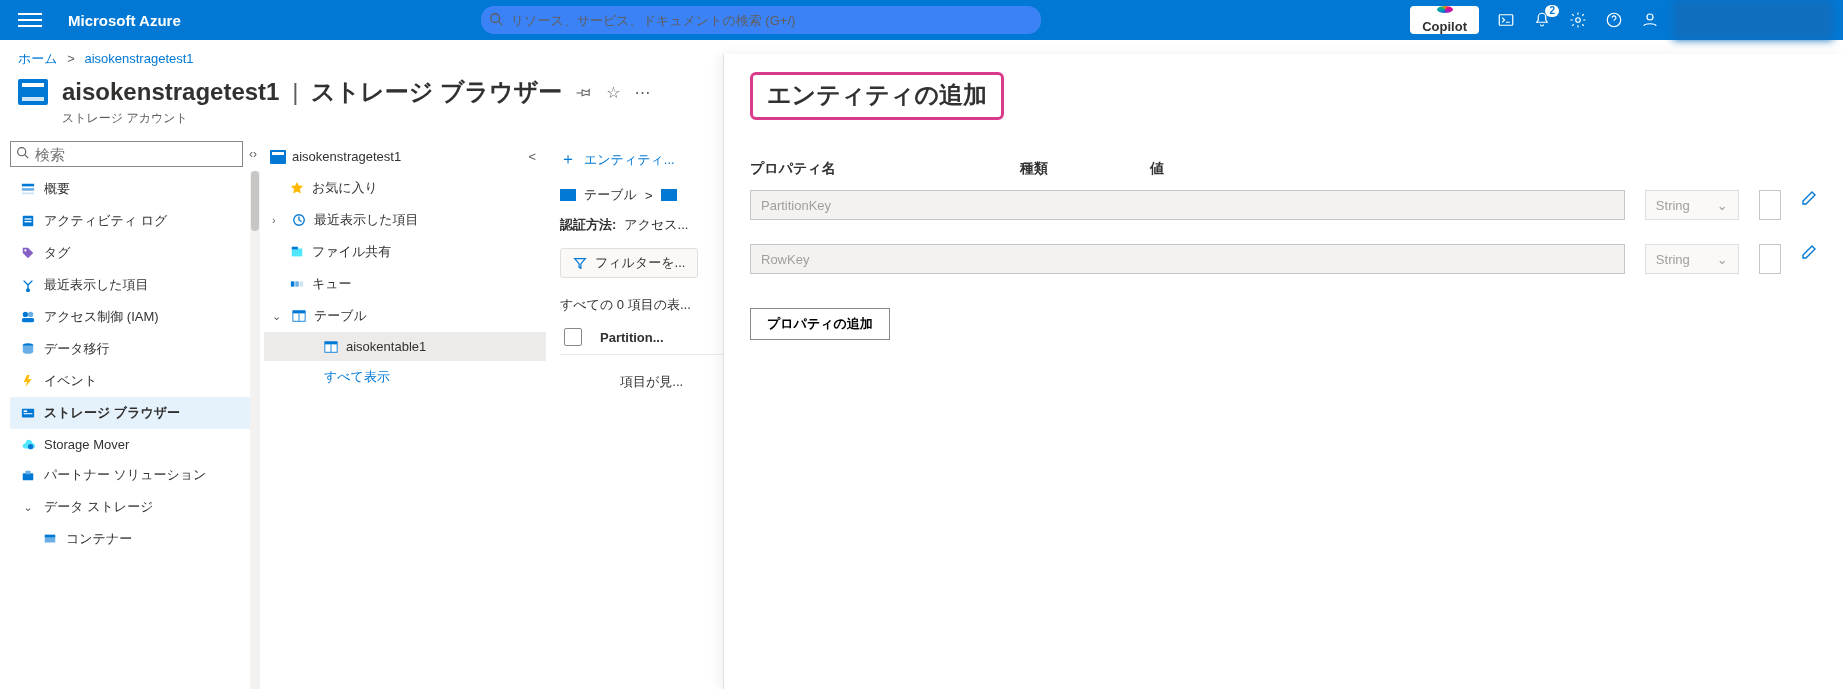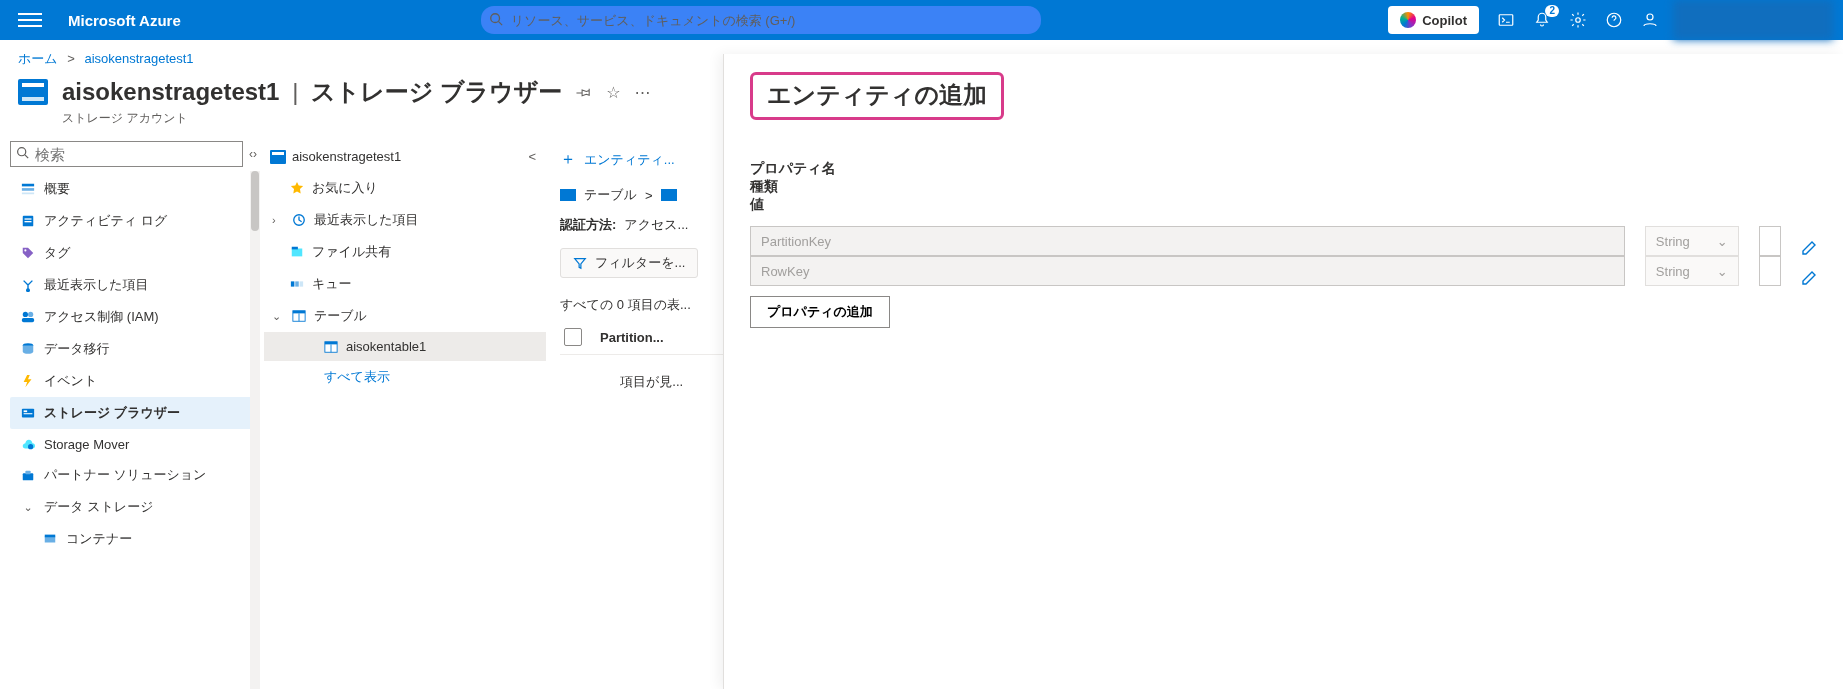--- a/index.html
+++ b/index.html
@@ -8,21 +8,21 @@
   
   .topbar { background: #0078d4; height: 40px; display: flex; align-items: center; color: #fff; padding: 0 10px; }
   .hamburger { width: 24px; height: 24px; display: flex; flex-direction: column; justify-content: center; gap: 4px; cursor: pointer; margin: 0 8px; }
   .hamburger div { height: 2px; background: #fff; }
   .brand { font-weight: 600; font-size: 15px; margin-left: 18px; margin-right: 40px; white-space: nowrap; }
   .search-wrap { flex: 0 0 560px; margin-left: 260px; position: relative; }
   .search-input { width: 100%; height: 28px; background: #3b82f6; border: none; border-radius: 13px; padding: 0 10px 0 30px; font-size: 13px; color: #323130; }
   .search-input::placeholder { color: #605e5c; }
   .search-icon { position: absolute; left: 8px; top: 6px; color: #605e5c; font-size: 14px; }
   .spacer { flex: 1; }
-  .copilot-btn { background: #fff; color: #323130; border: none; border-radius: 4px; height: 28px; padding: 0 12px; display: flex; align-items: center; gap: 6px; font-weight: 600; font-size: 13px; cursor: pointer; }
+  .copilot-btn { background: #fff; color: #323130; border: none; border-radius: 4px; height: 28px; padding: 0 12px; display: flex; align-items: center; gap: 6px; font-weight: 600; font-size: 13px; cursor: pointer; flex-direction: column; }
   .copilot-glyph { width: 16px; height: 16px; border-radius: 50%; background: conic-gradient(#ff8c00,#e3008c,#8e2ec2,#0078d4,#00b294,#ff8c00); }
   .top-icons { display: flex; align-items: center; gap: 18px; margin: 0 14px 0 18px; color: #fff; font-size: 16px; }
   .top-icons .ico { cursor: pointer; position: relative; }
   .badge { position: absolute; top: -6px; right: -8px; background: #fff; color: #0078d4; font-size: 10px; font-weight: 700; border-radius: 8px; padding: 0 4px; line-height: 12px; }
   .account-mask { width: 160px; height: 40px; background: #106ebe; filter: blur(4px); }
 
   
   .breadcrumb { padding: 10px 18px 4px; font-size: 13px; }
   .breadcrumb a { color: #0078d4; text-decoration: none; cursor: pointer; }
   .breadcrumb .sep { color: #605e5c; margin: 0 6px; }
@@ -73,25 +73,25 @@
   .content .filter-pill { display: inline-flex; align-items: center; gap: 8px; border: 1px solid #e1dfdd; background: #faf9f8; border-radius: 3px; padding: 5px 12px; margin: 8px 0; color: #323130; }
   .content .count-row { padding: 10px 0 6px; }
   .content .grid-header { display: flex; align-items: center; gap: 18px; padding: 8px 4px; border-bottom: 1px solid #edebe9; }
   .content .grid-header .cb { width: 18px; height: 18px; border: 1px solid #8a8886; border-radius: 2px; }
   .content .empty-row { padding: 18px 4px 4px 60px; color: #323130; }
 
   
   .panel { position: absolute; top: 54px; right: 0; bottom: 0; width: 1120px; background: #fff; border-left: 1px solid #e1dfdd; box-shadow: -4px 0 12px rgba(0,0,0,0.06); padding: 18px 26px; }
   .panel-title-wrap { display: inline-block; border: 3px solid #d83b8a; border-radius: 6px; padding: 4px 14px 6px; margin-bottom: 40px; }
   .panel-title { font-size: 24px; font-weight: 600; }
-  .prop-headers { display: flex; font-weight: 600; font-size: 14px; margin-bottom: 12px; flex-direction: column; }
+  .prop-headers { display: flex; gap: 20px; font-weight: 600; font-size: 14px; margin-bottom: 12px; }
   .col-name { width: 250px; }
   .col-type { width: 110px; }
   .col-val  { flex: 1; }
-  .prop-row { display: flex; gap: 20px; align-items: flex-end; margin-bottom: 0; }
+  .prop-row { display: flex; gap: 20px; align-items: flex-start; margin-bottom: 24px; }
   .prop-row input[type=text] { height: 30px; border: 1px solid #c8c6c4; padding: 0 10px; font-size: 13px; width: 100%; }
   .prop-row .name-in { width: 250px; background: #f3f2f1; color: #a19f9d; }
   .prop-row .type-sel { width: 110px; height: 30px; border: 1px solid #e1dfdd; background: #faf9f8; color: #a19f9d; display: flex; align-items: center; justify-content: space-between; padding: 0 10px; font-size: 13px; }
   .prop-row .val-in { flex: 1; }
   .prop-row .edit-ico { width: 20px; color: #0078d4; font-size: 15px; cursor: pointer; text-align: center; }
   .add-prop-btn { margin-top: 10px; border: 1px solid #8a8886; background: #fff; padding: 6px 16px; font-size: 13px; font-weight: 600; cursor: pointer; }
 
   svg { display: block; }
 </style>
 </head>

